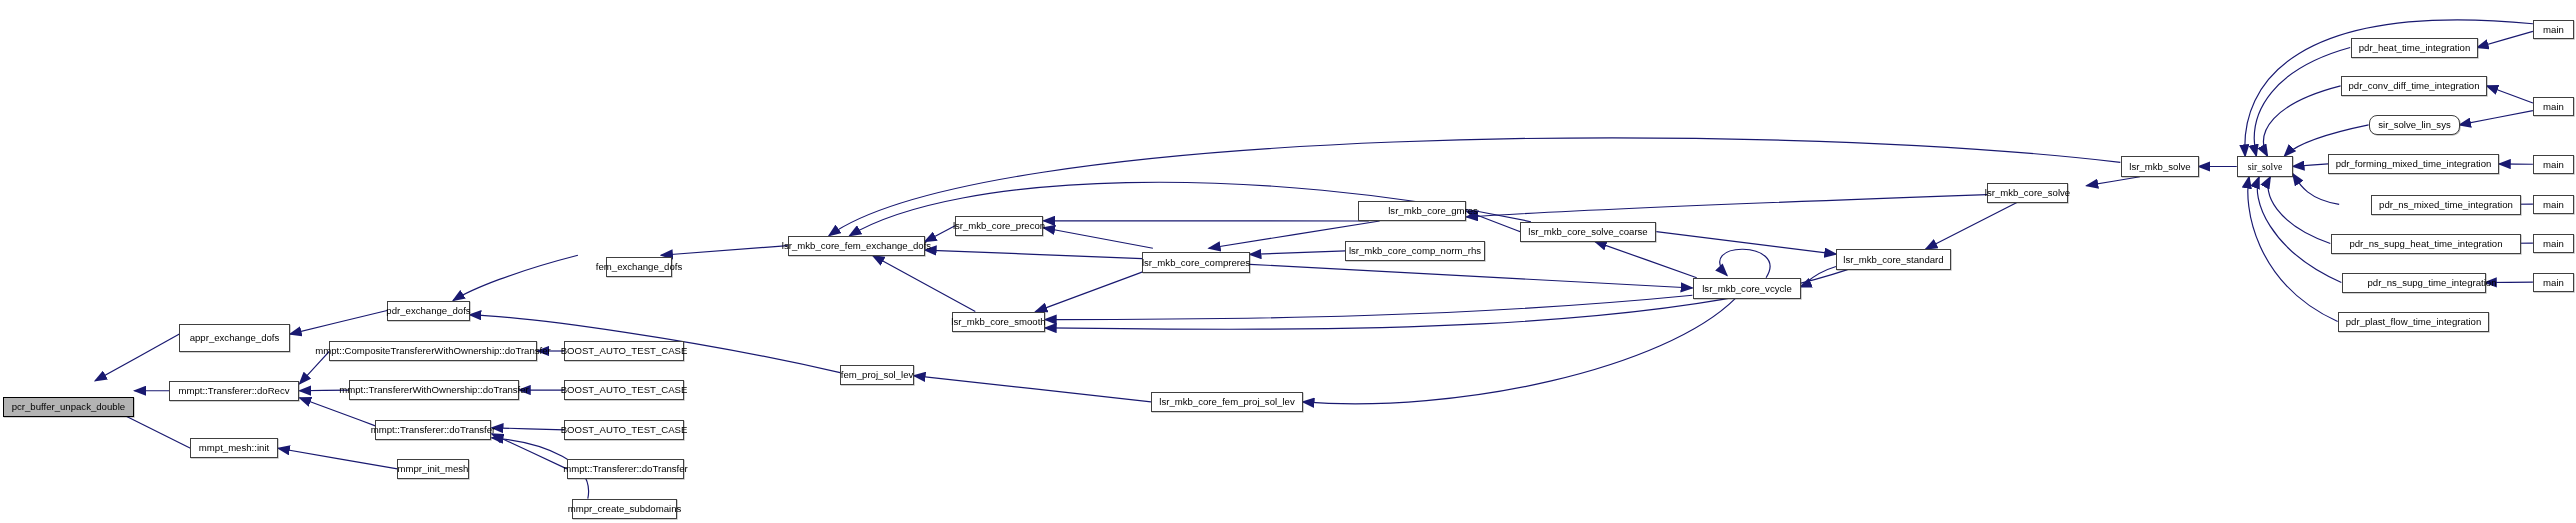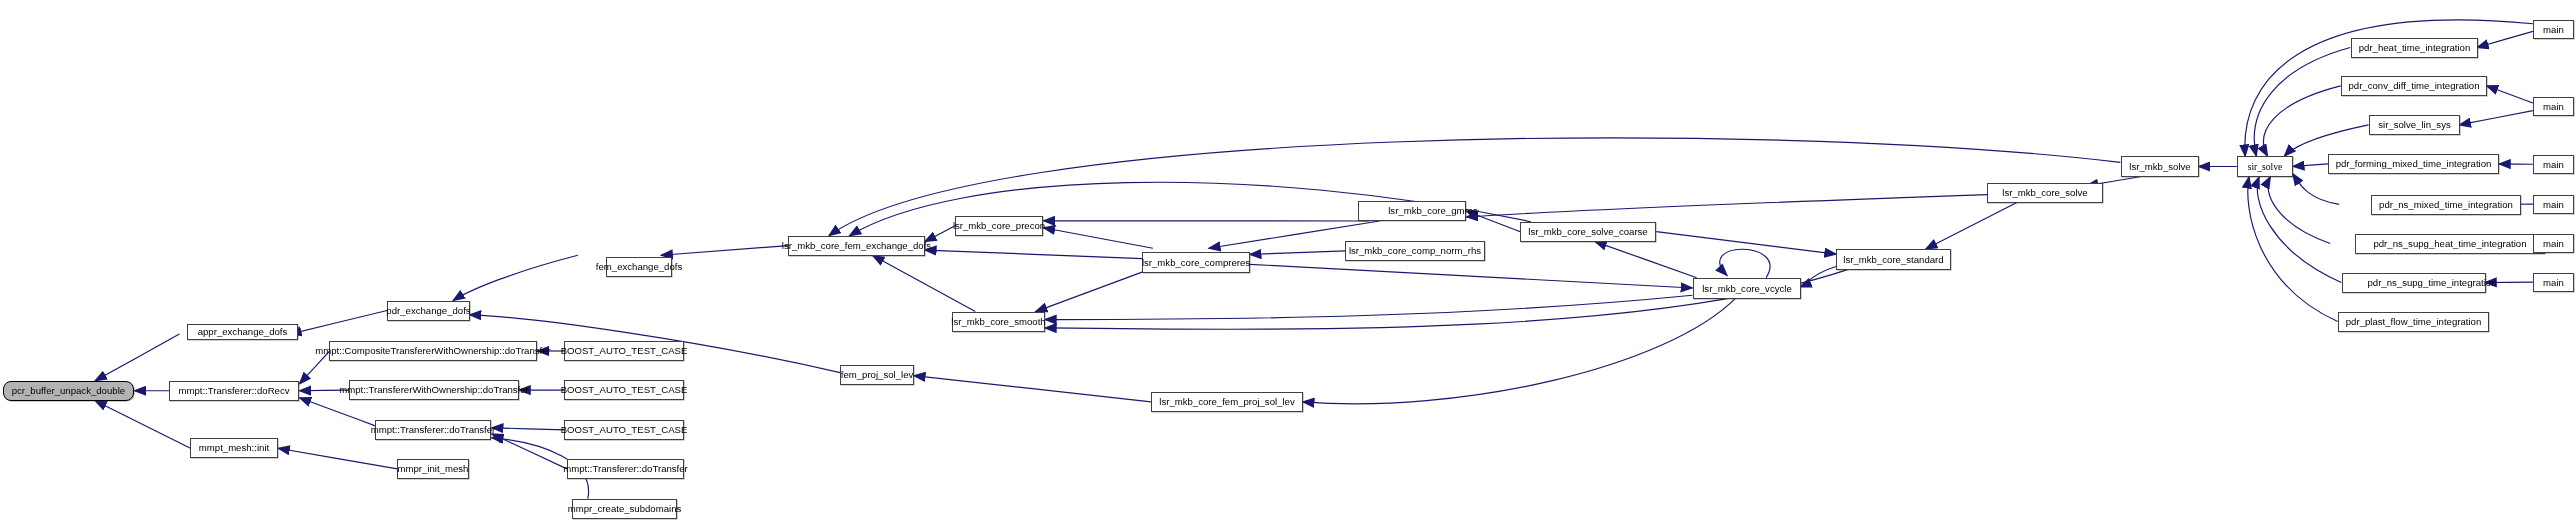--- a/index.html
+++ b/index.html
@@ -77,22 +77,22 @@
         <path d="M3175,277.5 C3130,270 3120,248 3112,235.8" class="edge" marker-end="url(#arrow)"></path>
         <path d="M3438,277 C3418,277.1666666666667 3398,277.3333333333333 3378,277.5" class="edge" marker-end="url(#arrow)"></path>
         <path d="M3163,330.5 C3090,305 3070,262 3081.6,240" class="edge" marker-end="url(#arrow)"></path>
         <path d="M3438,330 C3422,330.1666666666667 3406,330.3333333333333 3390,330.5" class="edge" marker-end="url(#arrow)"></path>
         <path d="M3178,383.5 C3080,340 3055,270 3066.4,240" class="edge" marker-end="url(#arrow)"></path>
         <path d="M3438,383 C3416.3333333333335,383.1666666666667 3394.6666666666665,383.3333333333333 3373,383.5" class="edge" marker-end="url(#arrow)"></path>
         <path d="M3173,436.5 C3060,385 3045,280 3052.72,240" class="edge" marker-end="url(#arrow)"></path>
       </g>
   </svg>
   <div id="nodes">
-      <div class="node highlight" style="left: 2.9px; top: 381px; width: 131px; height: 20px; border-radius: 8px;">pcr_buffer_unpack_double</div>
-      <div class="node" style="left: 179px; top: 324px; width: 111px; height: 16px; margin-left: 8px;">appr_exchange_dofs</div>
+      <div class="node highlight" style="left: 2.9px; top: 397px; width: 131px; height: 20px;">pcr_buffer_unpack_double</div>
+      <div class="node" style="left: 179px; top: 324px; width: 111px; height: 28px;">appr_exchange_dofs</div>
       <div class="node" style="left: 169px; top: 381px; width: 130px; height: 20px;">mmpt::Transferer::doRecv</div>
       <div class="node" style="left: 190px; top: 438px; width: 88px; height: 20px;">mmpt_mesh::init</div>
       <div class="node" style="left: 387px; top: 301px; width: 83px; height: 20px;">pdr_exchange_dofs</div>
       <div class="node" style="left: 329px; top: 341px; width: 208px; height: 20px;">mmpt::CompositeTransfererWithOwnership::doTransfer</div>
       <div class="node" style="left: 564px; top: 341px; width: 120px; height: 20px;">BOOST_AUTO_TEST_CASE</div>
       <div class="node" style="left: 349px; top: 380px; width: 170px; height: 20px;">mmpt::TransfererWithOwnership::doTransfer</div>
       <div class="node" style="left: 564px; top: 380px; width: 120px; height: 20px;">BOOST_AUTO_TEST_CASE</div>
       <div class="node" style="left: 375px; top: 420px; width: 116px; height: 20px;">mmpt::Transferer::doTransfer</div>
       <div class="node" style="left: 564px; top: 420px; width: 120px; height: 20px;">BOOST_AUTO_TEST_CASE</div>
       <div class="node" style="left: 397px; top: 459px; width: 72px; height: 20px;">mmpr_init_mesh</div>
@@ -103,29 +103,29 @@
       <div class="node" style="left: 788px; top: 236px; width: 137px; height: 20px;">lsr_mkb_core_fem_exchange_dofs</div>
       <div class="node" style="left: 955px; top: 216px; width: 88px; height: 20px;">lsr_mkb_core_precon</div>
       <div class="node" style="left: 952px; top: 312px; width: 93px; height: 20px;">lsr_mkb_core_smooth</div>
       <div class="node" style="left: 1151px; top: 392px; width: 152px; height: 20px;">lsr_mkb_core_fem_proj_sol_lev</div>
       <div class="node" style="left: 1142px; top: 252px; width: 108px; height: 20.6px;">lsr_mkb_core_compreres</div>
       <div class="node" style="left: 1358px; top: 201px; width: 108px; height: 20px; padding-left: 42px;">lsr_mkb_core_gmres</div>
       <div class="node" style="left: 1345px; top: 241px; width: 140px; height: 20px;">lsr_mkb_core_comp_norm_rhs</div>
       <div class="node" style="left: 1520px; top: 222px; width: 136px; height: 20px;">lsr_mkb_core_solve_coarse</div>
       <div class="node" style="left: 1693px; top: 278px; width: 108px; height: 20.6px;">lsr_mkb_core_vcycle</div>
       <div class="node" style="left: 1836px; top: 249px; width: 115px; height: 20.6px;">lsr_mkb_core_standard</div>
-      <div class="node" style="left: 1987px; top: 183px; width: 116px; height: 20px;">lsr_mkb_core_solve</div>
+      <div class="node" style="left: 1987px; top: 183px; width: 81px; height: 20px;">lsr_mkb_core_solve</div>
       <div class="node" style="left: 2121px; top: 156px; width: 78px; height: 20.6px;">lsr_mkb_solve</div>
       <div class="node" style="left: 2237px; top: 156px; width: 56px; height: 20.6px; font-family: Liberation Serif, serif;">sir_solve</div>
       <div class="node" style="left: 2351px; top: 38px; width: 127px; height: 20px;">pdr_heat_time_integration</div>
       <div class="node" style="left: 2341px; top: 76px; width: 146px; height: 20px;">pdr_conv_diff_time_integration</div>
-      <div class="node" style="left: 2369px; top: 115px; width: 91px; height: 20px;">sir_solve_lin_sys</div>
+      <div class="node" style="left: 2369px; top: 115px; width: 91px; height: 20px; border-radius: 8px;">sir_solve_lin_sys</div>
       <div class="node" style="left: 2328px; top: 154px; width: 171px; height: 20px;">pdr_forming_mixed_time_integration</div>
       <div class="node" style="left: 2339px; top: 195px; width: 150px; height: 20px; margin-left: 32px;">pdr_ns_mixed_time_integration</div>
-      <div class="node" style="left: 2331px; top: 234px; width: 190px; height: 20px; margin-left: 24px;">pdr_ns_supg_heat_time_integration</div>
+      <div class="node" style="left: 2331px; top: 234px; width: 190px; height: 20px;">pdr_ns_supg_heat_time_integration</div>
       <div class="node" style="left: 2342px; top: 273px; width: 144px; height: 20px; padding-left: 36px;">pdr_ns_supg_time_integration</div>
       <div class="node" style="left: 2338px; top: 312px; width: 151px; height: 20px;">pdr_plast_flow_time_integration</div>
       <div class="node" style="left: 2533px; top: 20px; width: 41px; height: 19px;">main</div>
       <div class="node" style="left: 2533px; top: 97px; width: 41px; height: 19px;">main</div>
       <div class="node" style="left: 2533px; top: 155px; width: 41px; height: 19px;">main</div>
       <div class="node" style="left: 2533px; top: 195px; width: 41px; height: 19px;">main</div>
       <div class="node" style="left: 2533px; top: 234px; width: 41px; height: 19px;">main</div>
       <div class="node" style="left: 2533px; top: 273px; width: 41px; height: 19px;">main</div>
     </div>
 </div>

